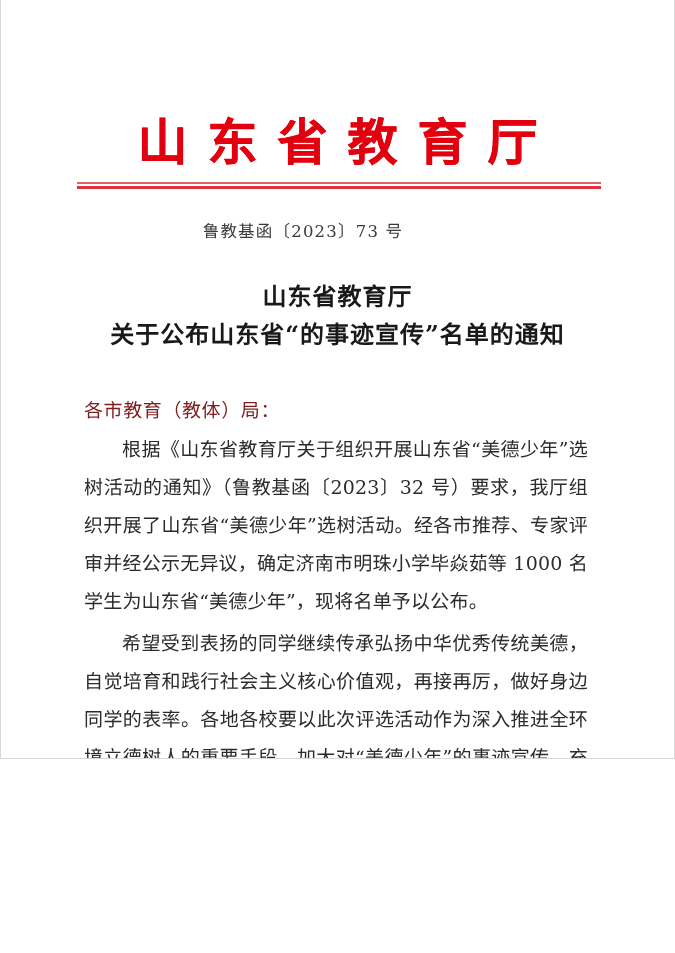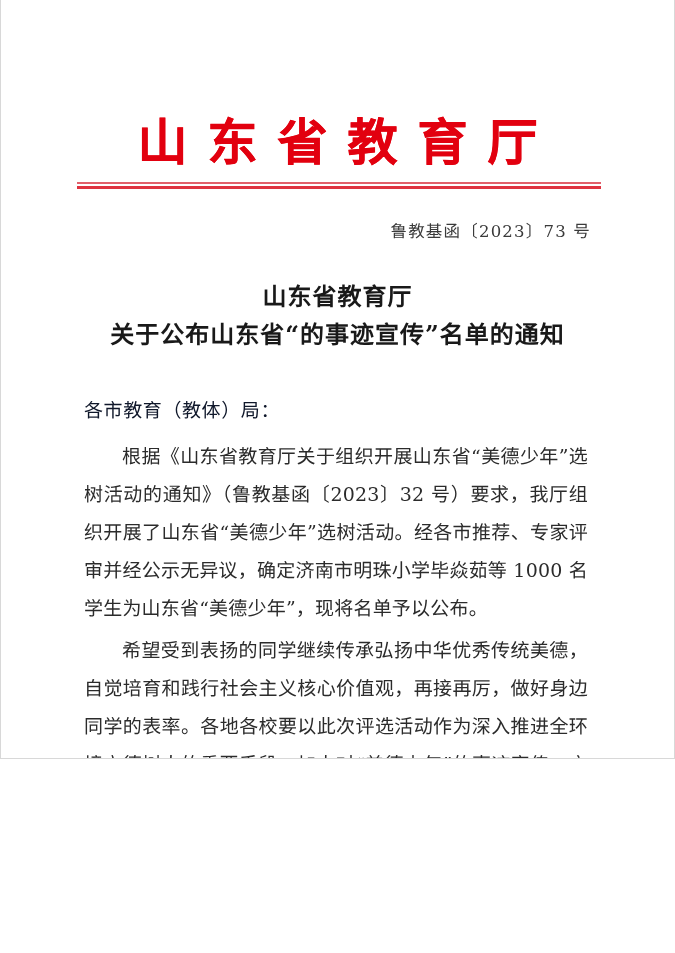--- a/index.html
+++ b/index.html
@@ -67,21 +67,21 @@
     height: 3px;
     background: #df323f;
   }
 
   
   .doc-number {
     position: absolute;
     top: 220px;
     left: 14px;
     right: 83px;
-    text-align: right;
+    text-align: center;
     font-size: 16.5px;
     line-height: 24px;
     color: #3a3a3a;
     letter-spacing: 1.2px;
     font-family: "DejaVu Serif", "Liberation Serif", serif;
   }
 
   
   .title-block {
     position: absolute;
@@ -102,23 +102,23 @@
   
   .body-block {
     position: absolute;
     top: 392px;
     left: 83px;
     width: 512px;
   }
   .salutation {
     font-size: 19px;
     line-height: 36px;
-    color: #0f172a;
+    color: #7f1d1d;
     letter-spacing: 0.6px;
-    margin-bottom: 9px;
+    margin-bottom: 2px;
   }
   .body-paragraph {
     font-size: 19px;
     line-height: 38px;
     color: #2b2b2b;
     letter-spacing: 0.2px;
     text-align: justify;
     text-justify: inter-character;
     text-indent: 2em;
     margin: 0 8px 4px 0;

